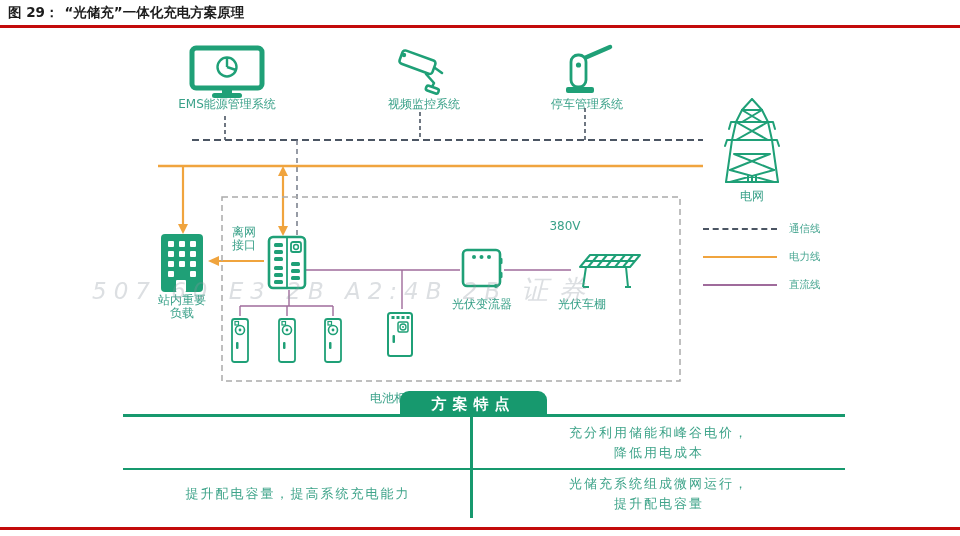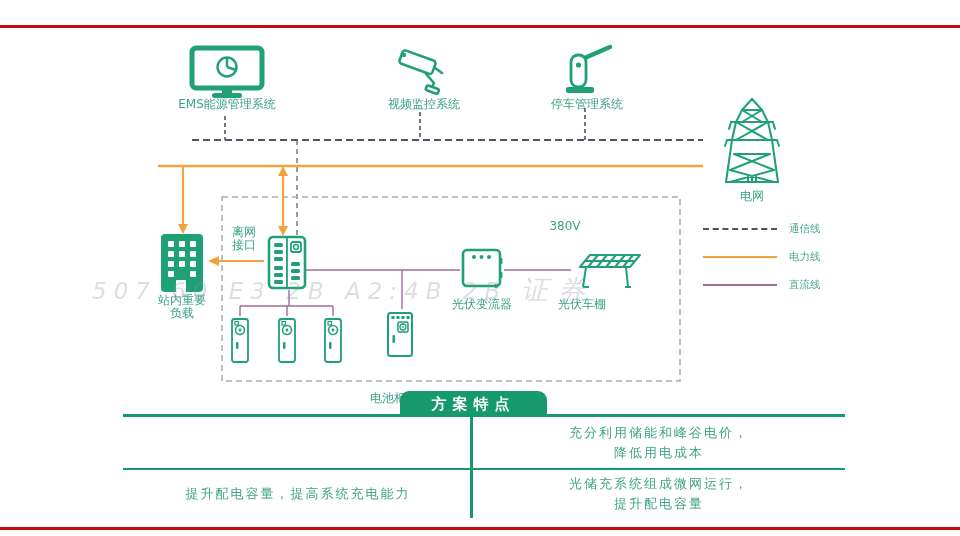--- a/index.html
+++ b/index.html
@@ -32,20 +32,24 @@
   .feat-cell{display:flex;flex-direction:column;justify-content:center;align-items:center;
              color:#3fa48a;font-size:13px;letter-spacing:2px;line-height:20px;text-align:center;z-index:2;}
   .lines-layer{left:0;top:0;z-index:2;pointer-events:none;}
   .node{z-index:3;}
 </style>
 </head>
 <body>
 
 <div id="stage">
 
+  <div class="abs fig-title">
+    <span>图 29：</span>
+    <span>“光储充”一体化充电方案原理</span>
+  </div>
   <div class="abs redline" style="top:25px;"></div>
 
   <div class="abs watermark"><span>507 60 E3 2B A2:4B 2B</span><span class="wm-cn">证券</span></div>
 
   <svg class="abs lines-layer" width="960" height="536" viewBox="0 0 960 536">
 
     <path d="M192,140 H703" stroke="#4b5563" stroke-width="1.8" stroke-dasharray="7,4" fill="none"></path>
     <path d="M225,116 V140" stroke="#4b5563" stroke-width="1.6" stroke-dasharray="4,3" fill="none"></path>
     <path d="M420,112 V140" stroke="#4b5563" stroke-width="1.6" stroke-dasharray="4,3" fill="none"></path>
     <path d="M585,108 V140" stroke="#4b5563" stroke-width="1.6" stroke-dasharray="4,3" fill="none"></path>

